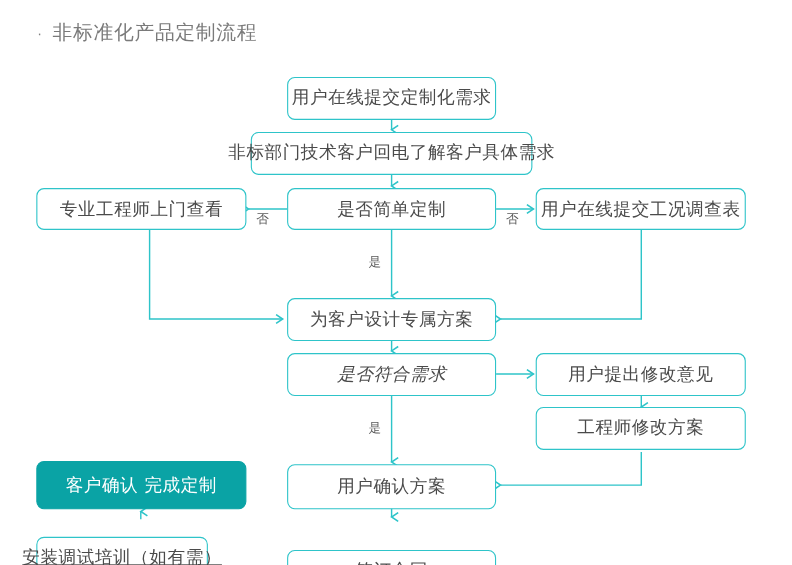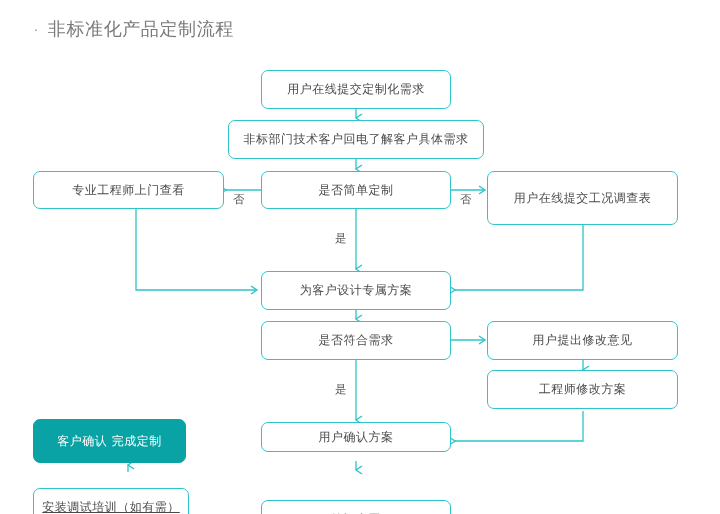--- a/index.html
+++ b/index.html
@@ -55,21 +55,21 @@
   .node {
     position: absolute;
     box-sizing: border-box;
     border: 1.3px solid #2ec4c9;
     border-radius: 7px;
     background: #ffffff;
     display: flex;
     align-items: center;
     justify-content: center;
     color: #4a4a4a;
-    font-size: 12px;
+    font-size: 16px;
     letter-spacing: 0.5px;
     white-space: nowrap;
     z-index: 2;
   }
   .node.filled {
     background: #0aa3a5;
     border-color: #0aa3a5;
     color: #ffffff;
   }
 
@@ -156,49 +156,49 @@
   </div>
 
   <div class="node" style="left:261px; top:171px; width:190px; height:38px;text-align:center;">
     <span>是否简单定制</span>
   </div>
 
   <div class="node" style="left:33px; top:171px; width:191px; height:38px;">
     <span>专业工程师上门查看</span>
   </div>
 
-  <div class="node" style="left:487px; top:171px; width:191px; height:54px;">
+  <div class="node" style="left:487px; top:171px; width:191px; height:38px;">
     <span>用户在线提交工况调查表</span>
   </div>
 
   <div class="node" style="left:261px; top:271px; width:190px; height:39px;">
     <span>为客户设计专属方案</span>
   </div>
 
-  <div class="node" style="left:261px; top:321px; width:190px; height:39px;">
+  <div class="node" style="left:261px; top:321px; width:190px; height:39px;font-style:italic;">
     <span>是否符合需求</span>
   </div>
 
   <div class="node" style="left:487px; top:321px; width:191px; height:39px;">
     <span>用户提出修改意见</span>
   </div>
 
   <div class="node" style="left:487px; top:370px; width:191px; height:39px;">
     <span>工程师修改方案</span>
   </div>
 
-  <div class="node" style="left:261px; top:422px; width:190px; height:30px;">
+  <div class="node" style="left:261px; top:422px; width:190px; height:41px;">
     <span>用户确认方案</span>
   </div>
 
   <div class="node" style="left:261px; top:472px; width:190px; height:39px;margin-top:28px;">
     <span>签订合同</span>
   </div>
 
-  <div class="node filled" style="left:33px; top:419px; width:153px; height:44px;">
+  <div class="node filled" style="left:33px; top:419px; width:191px; height:44px;">
     <span>客户确认 完成定制</span>
   </div>
 
   <div class="node" style="left:33px; top:488px; width:156px; height:39px;text-decoration:underline;">
     <span>安装调试培训（如有需）</span>
   </div>
 
   <div class="edge-label" style="left:231px; top:192px;">
     <span>否</span>
   </div>

